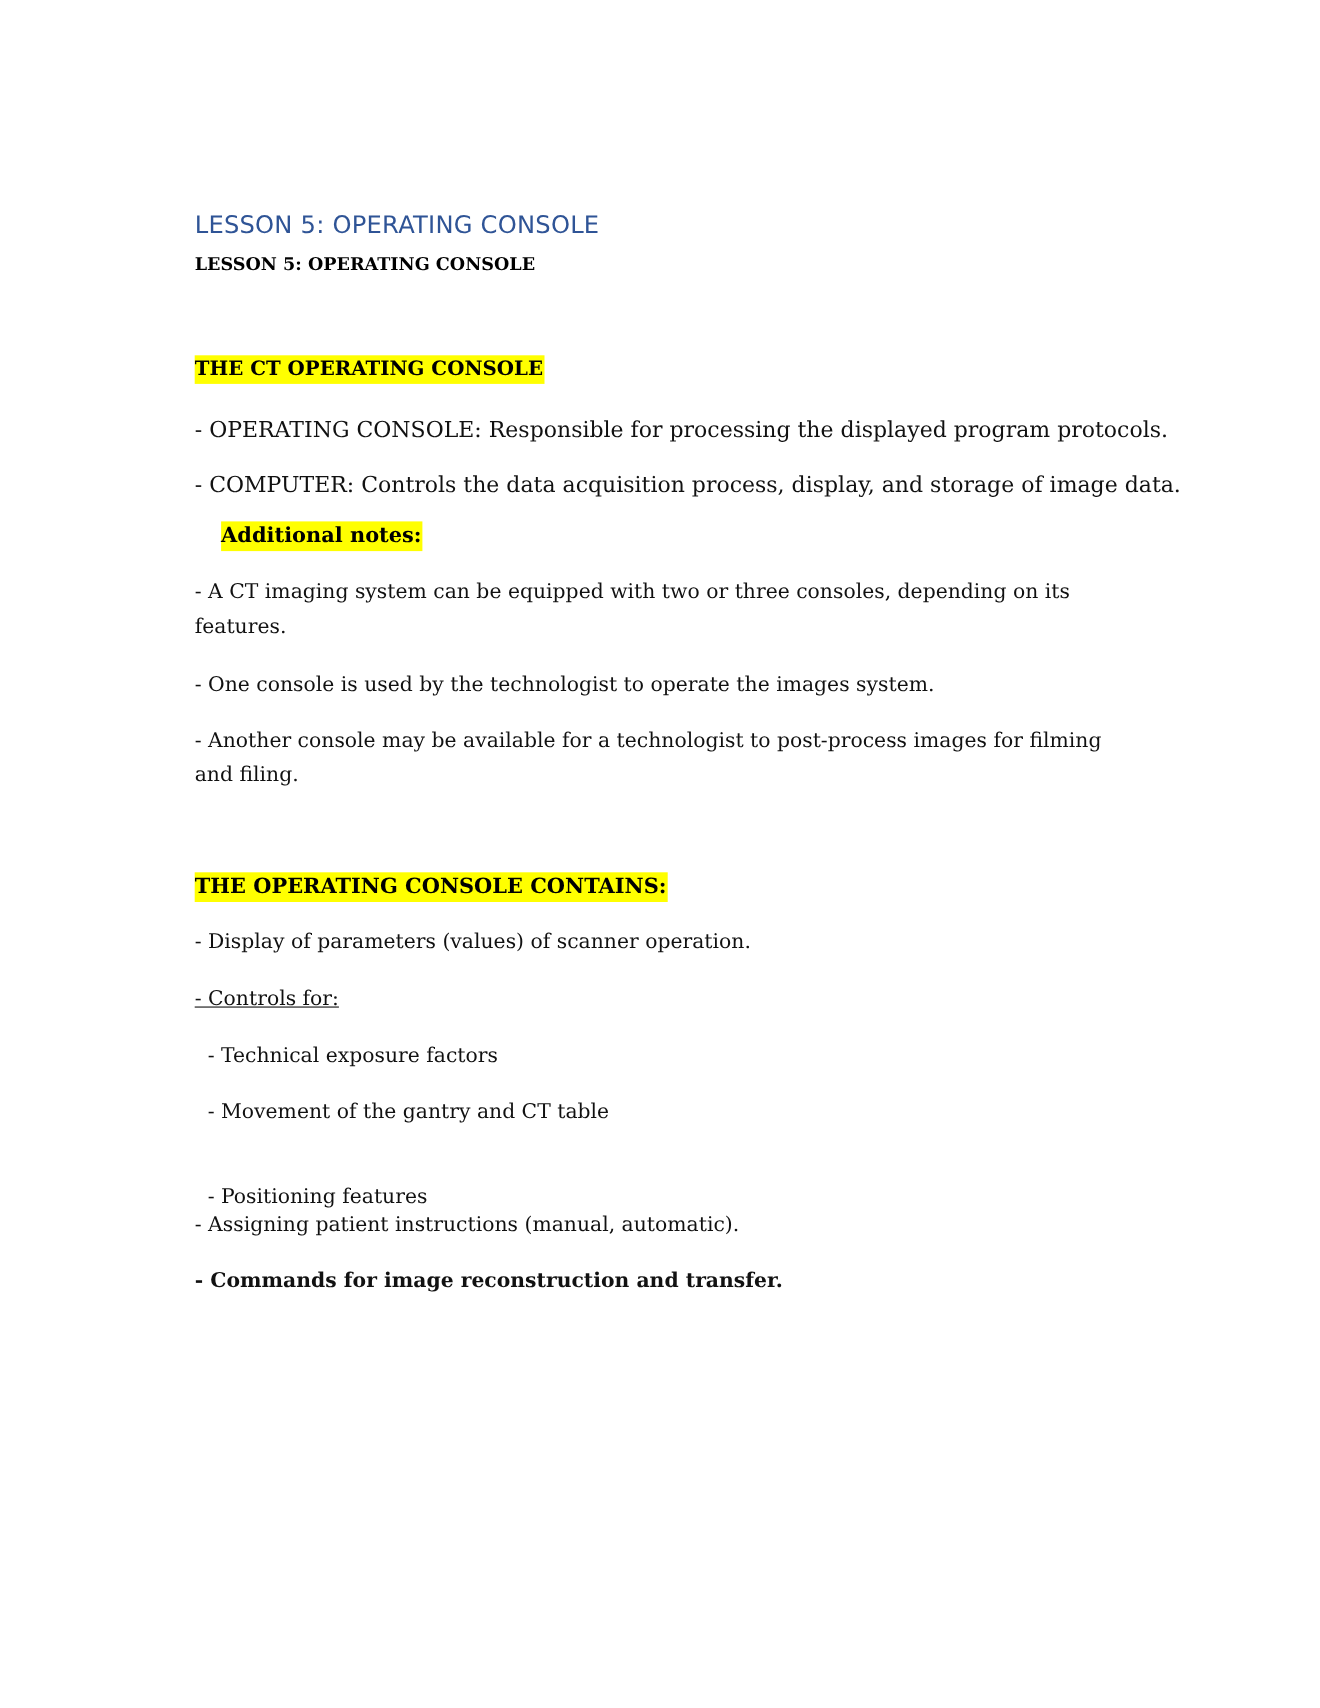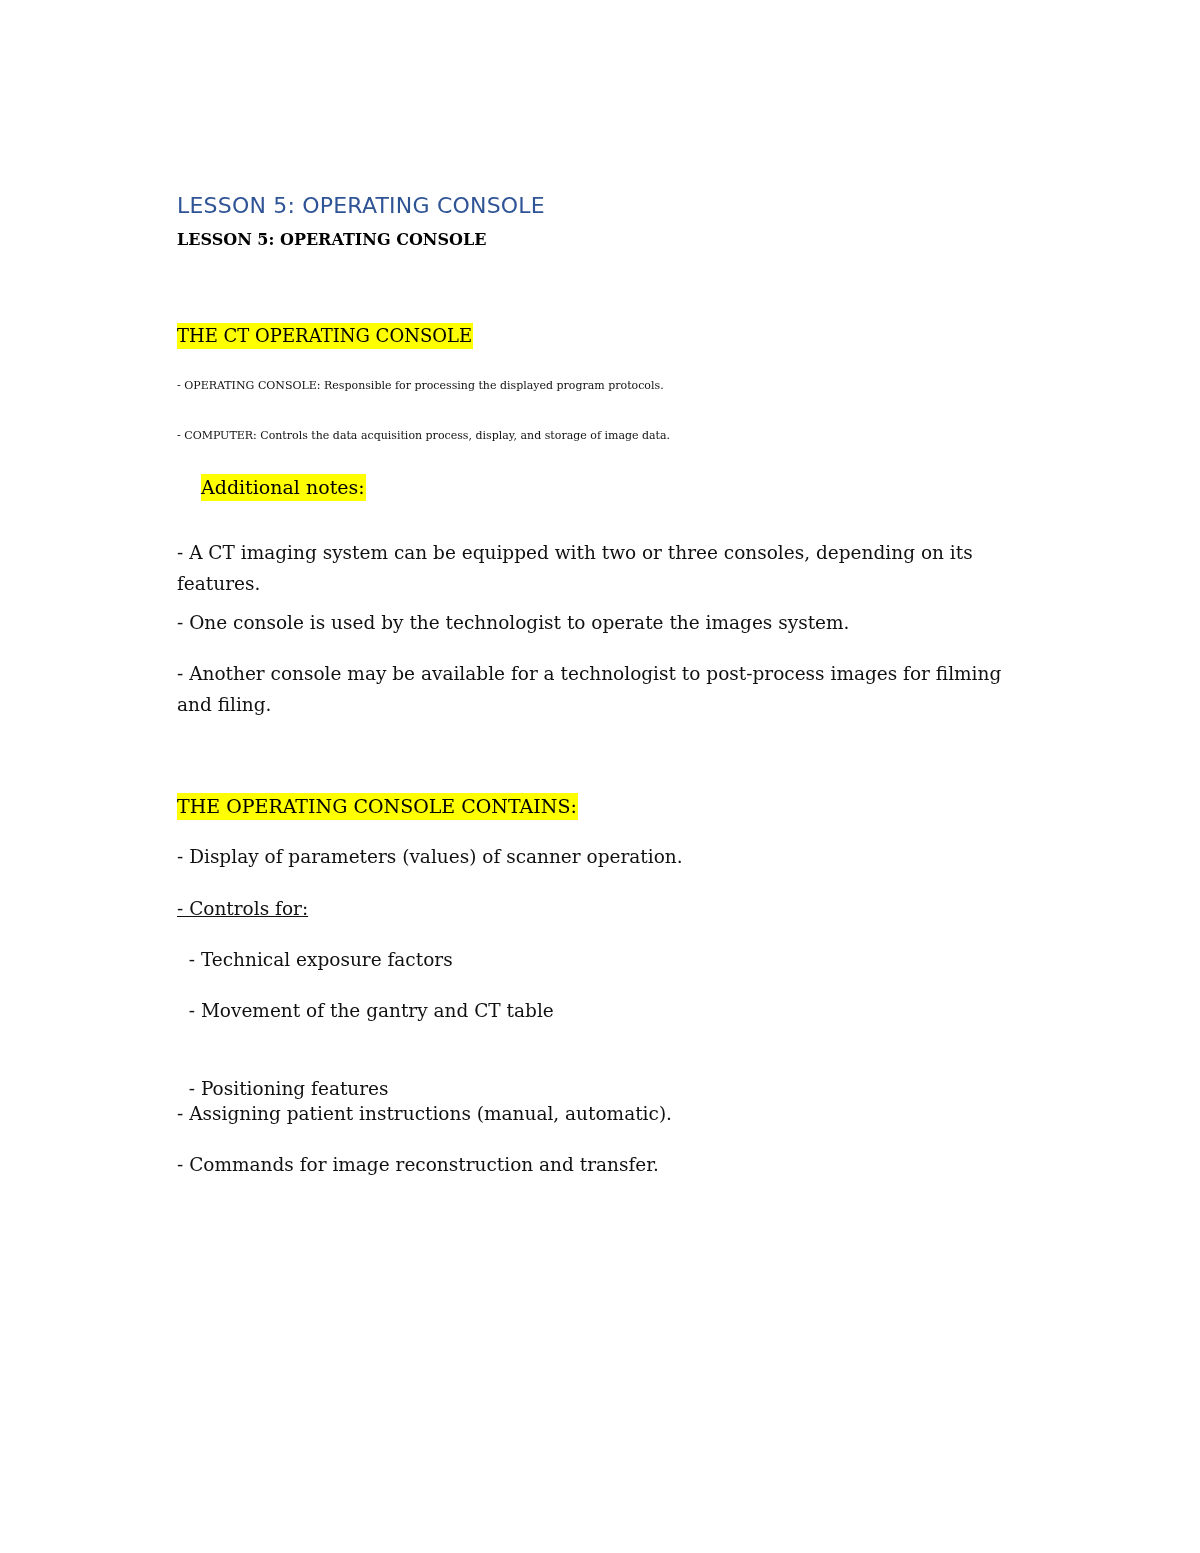--- a/index.html
+++ b/index.html
@@ -36,31 +36,31 @@
       top: 195px;
       letter-spacing: 0.2px;
     }
     .subtitle {
       font-size: 16px;
       font-weight: bold;
       top: 232px;
     }
     .hl {
       background: #FFFF00;
-      font-weight: normal;
+      font-weight: bold;
       padding: 2px 1px 3px 0;
     }
     .h-sm {
       font-size: 18px;
     }
     .h-md {
       font-size: 19px;
     }
     .body-sm {
-      font-size: 11px;
+      font-size: 20px;
       color: #111111;
     }
     .body-md {
       font-size: 18.5px;
       color: #111111;
     }
     .para {
       position: absolute;
       left: 177px;
       width: 860px;
@@ -79,28 +79,28 @@
 
   <div class="line" style="top:327px;">
     <span class="hl h-sm">THE CT OPERATING CONSOLE</span>
   </div>
   <div class="line body-sm" style="top:380px;">- OPERATING CONSOLE: Responsible for processing the displayed program protocols.</div>
   <div class="line body-sm" style="top:430px;">- COMPUTER: Controls the data acquisition process, display, and storage of image data.</div>
 
   <div class="line" style="top:478px;margin-left:24px;">
     <span class="hl h-md">Additional notes:</span>
   </div>
-  <div class="para" style="top:537px;">- A CT imaging system can be equipped with two or three consoles, depending on its features.</div>
+  <div class="para" style="top:523px;">- A CT imaging system can be equipped with two or three consoles, depending on its features.</div>
   <div class="para" style="top:607px;">- One console is used by the technologist to operate the images system.</div>
   <div class="para" style="top:658px;">- Another console may be available for a technologist to post-process images for filming and filing.</div>
 
   <div class="line body-md" style="top:848px;">- Display of parameters (values) of scanner operation.</div>
   <div class="line" style="top:797px;">
     <span class="hl h-md">THE OPERATING CONSOLE CONTAINS:</span>
   </div>
   <div class="line body-md" style="top:900px;text-decoration:underline;">- Controls for:</div>
   <div class="line body-md" style="top:951px; white-space:pre;">  - Technical exposure factors</div>
   <div class="line body-md" style="top:1002px; white-space:pre;">  - Movement of the gantry and CT table</div>
   <div class="line body-md" style="top:1080px; white-space:pre;">  - Positioning features</div>
   <div class="line body-md" style="top:1105px;">- Assigning patient instructions (manual, automatic).</div>
-  <div class="line body-md" style="top:1156px;">- Commands for image reconstruction and transfer.</div>
+  <div class="line body-md" style="top:1156px;font-weight:bold;">- Commands for image reconstruction and transfer.</div>
 
 </div>
 
 </body></html>

